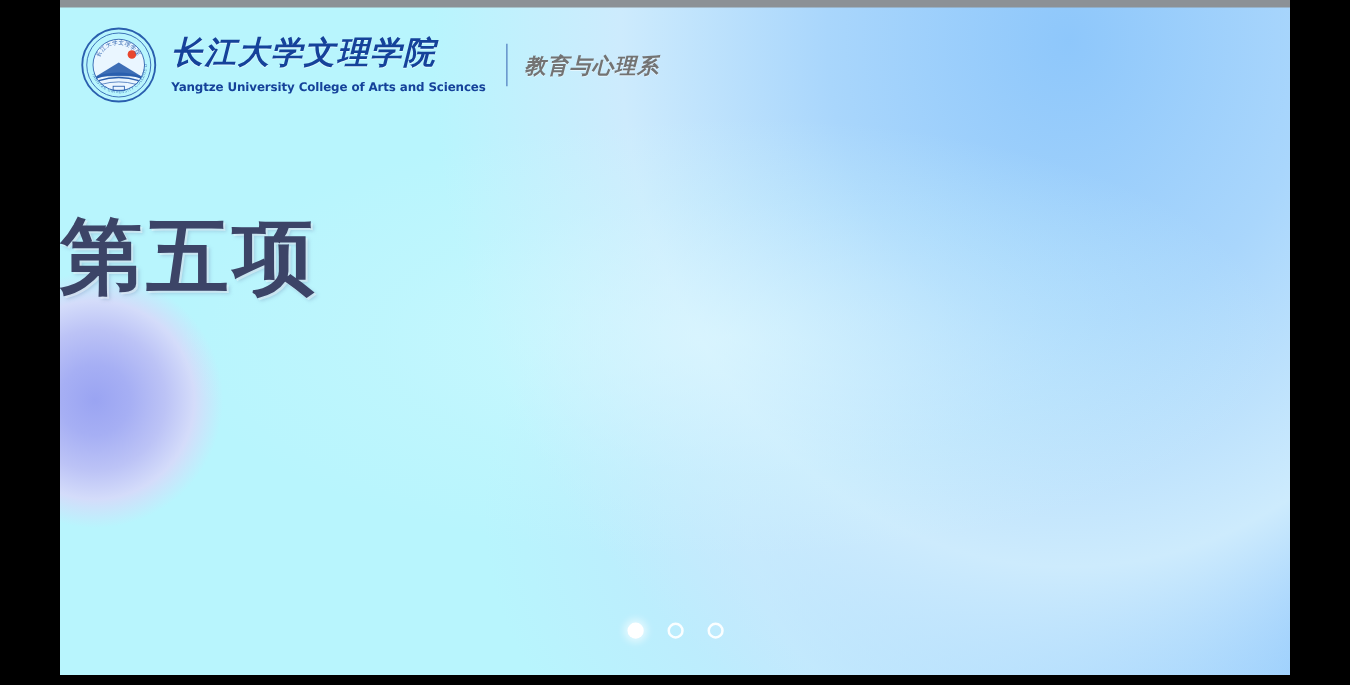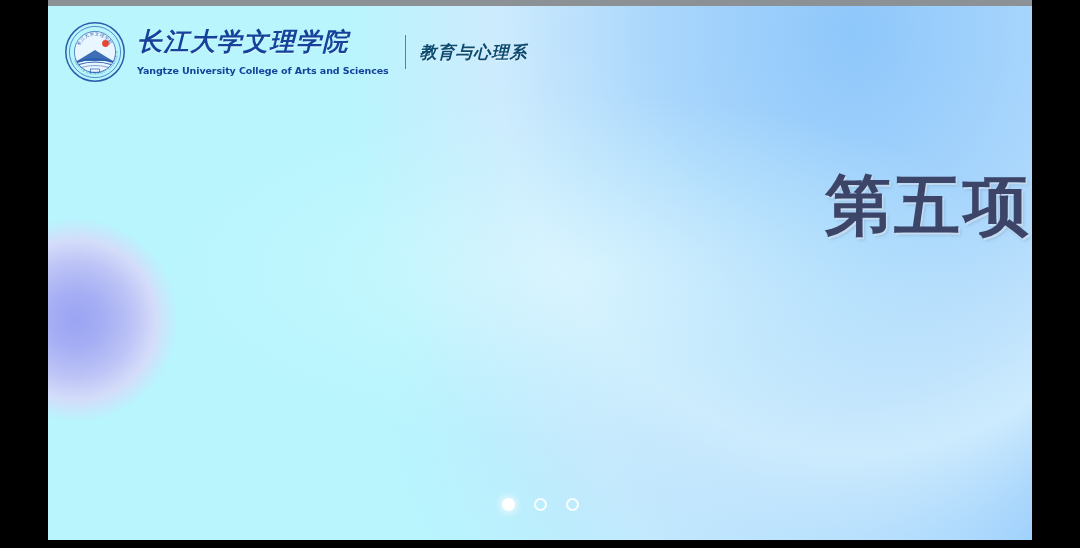--- a/index.html
+++ b/index.html
@@ -155,33 +155,33 @@
     margin: 0 14px 0 16px;
     align-self: center;
     opacity: 0.85;
   }
   #dept-name {
     font-family: "DejaVu Serif", "Liberation Serif", serif;
     font-size: 17px;
     font-weight: bold;
     font-style: italic;
     letter-spacing: 1px;
-    color: #0c4a6e;
+    color: #737373;
     white-space: nowrap;
     align-self: center;
     text-shadow: 0 1px 0 rgba(255,255,255,0.5);
   }
 
   
   #title-block {
     position: absolute;
     left: 0;
     top: 168px;
     width: 100%;
-    text-align: right;
+    text-align: left;
     z-index: 10;
   }
   .title-line {
     font-family: "DejaVu Sans", "Liberation Sans", sans-serif;
     font-weight: bold;
     color: #3c4467;
     line-height: 1.16;
     letter-spacing: 3px;
     text-shadow:
       1.5px 1.5px 0 rgba(255,255,255,0.42),

